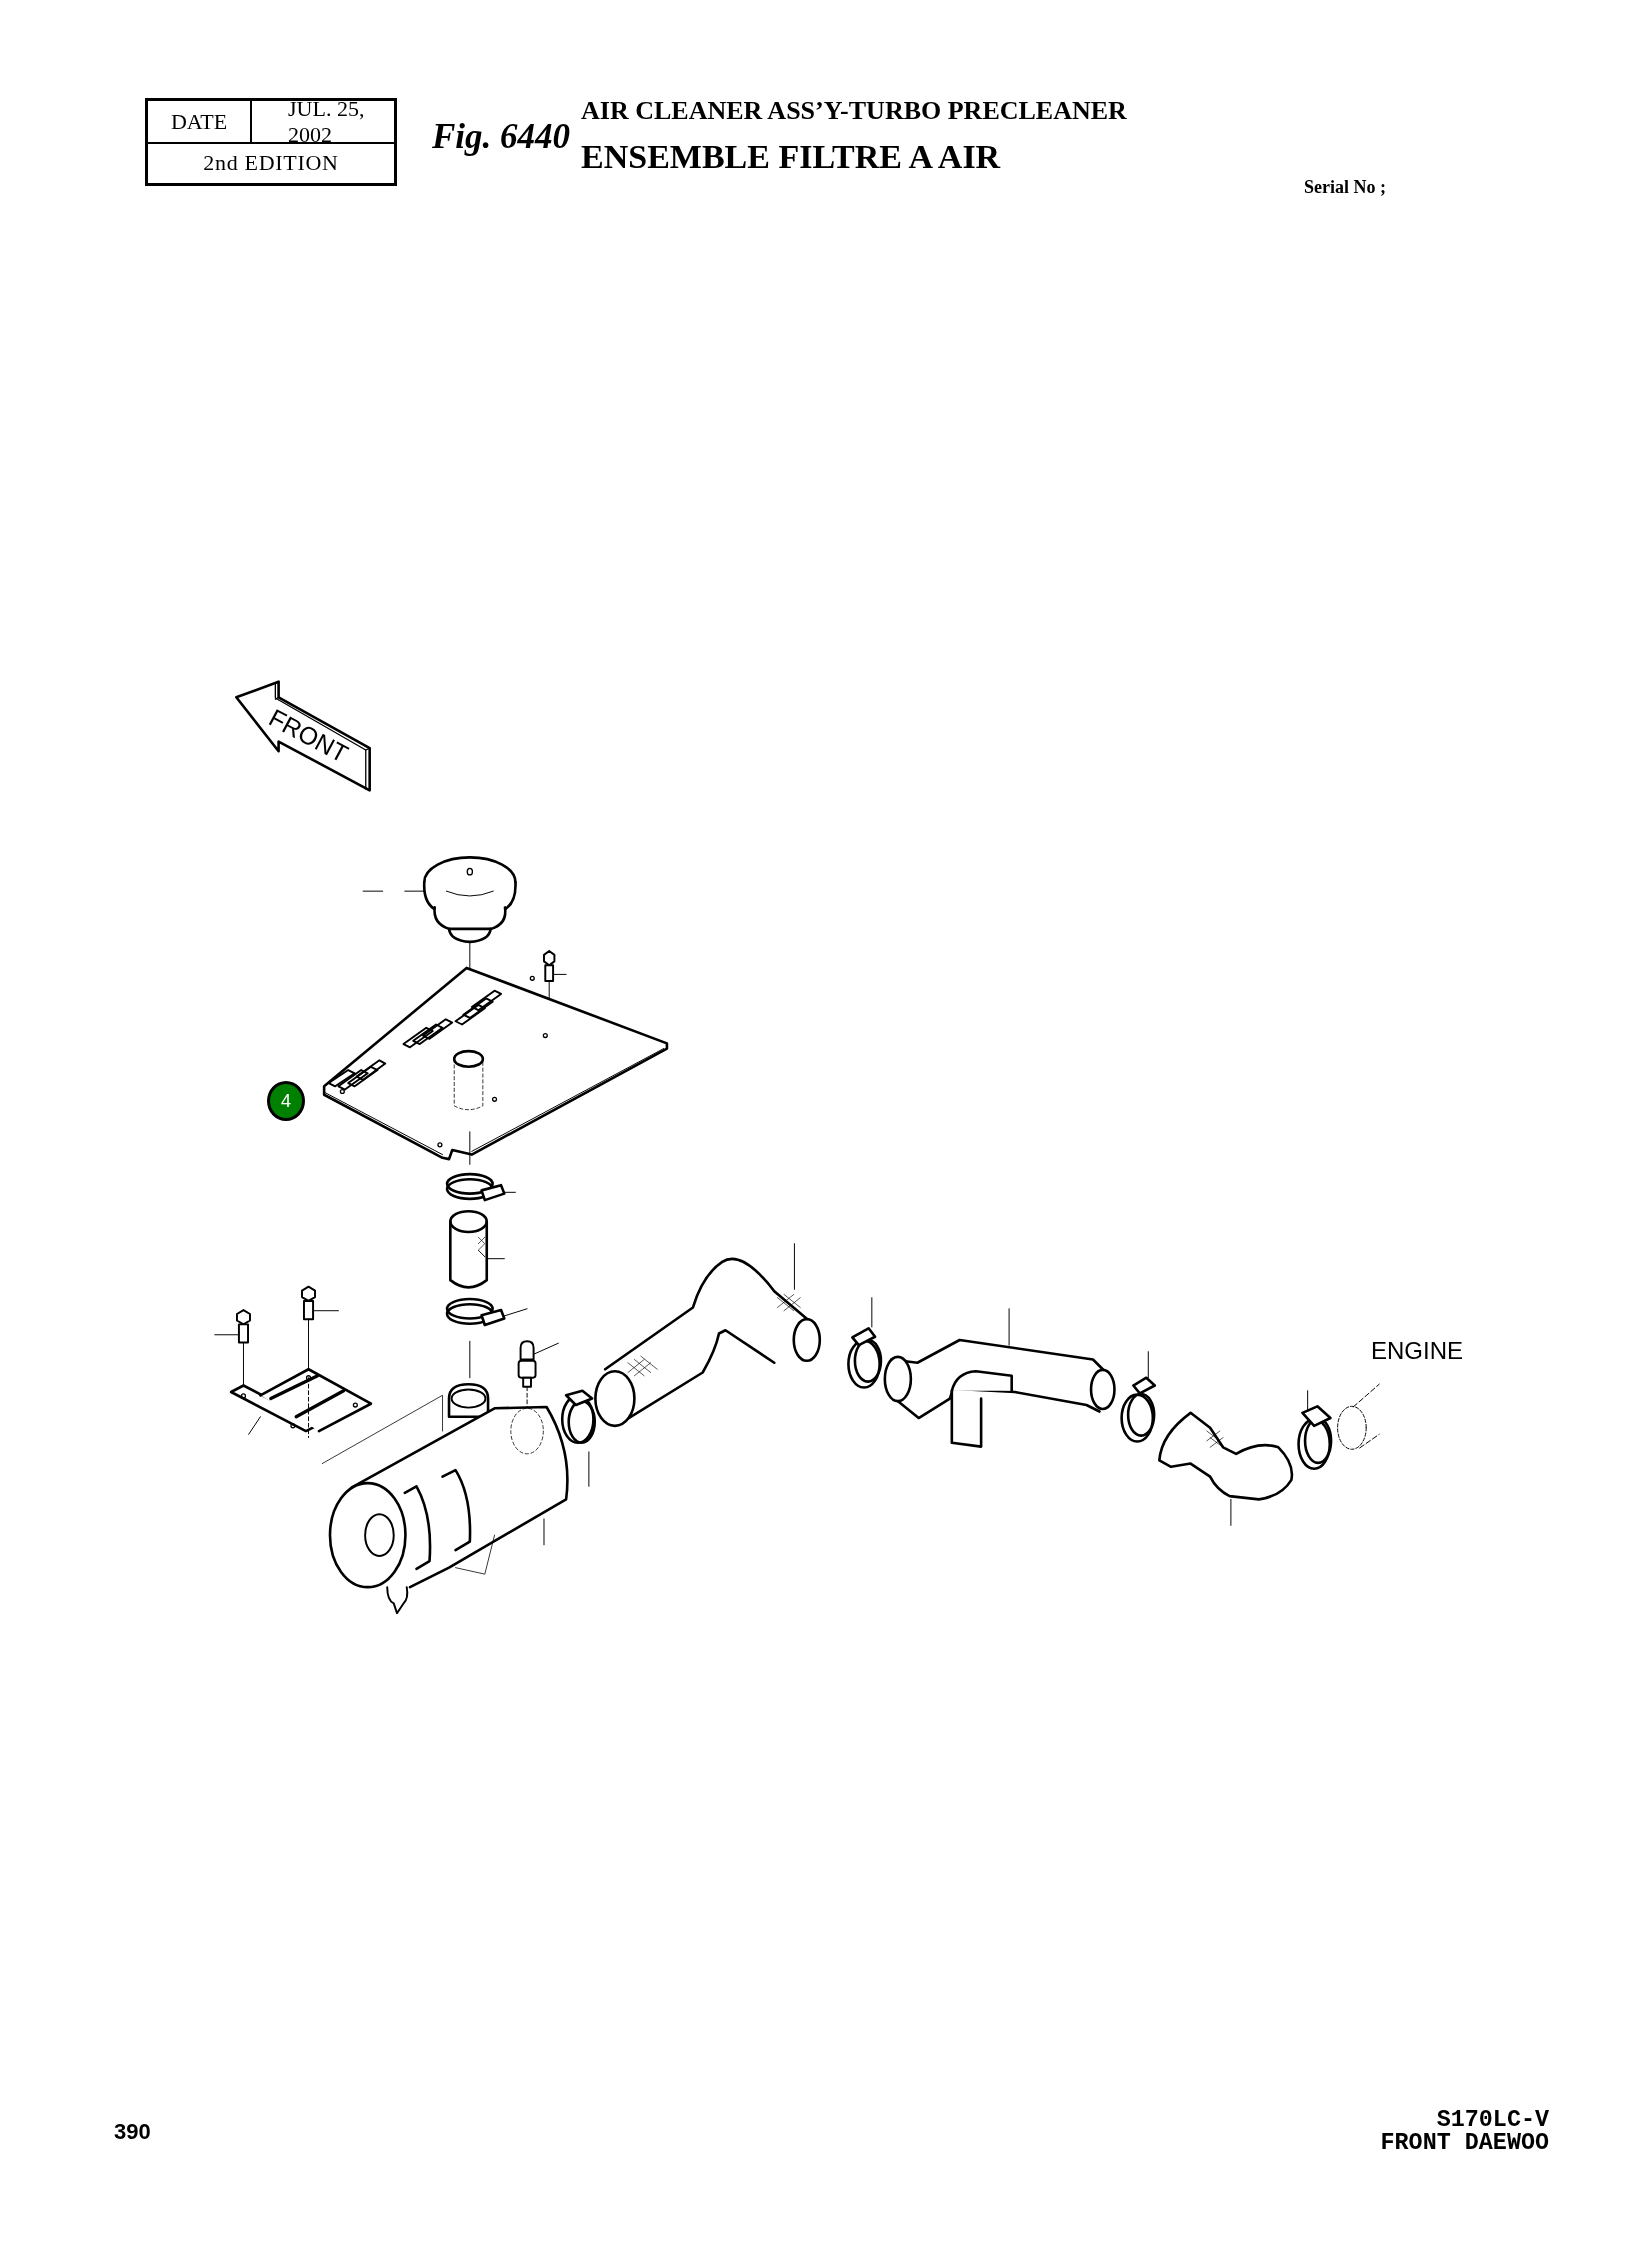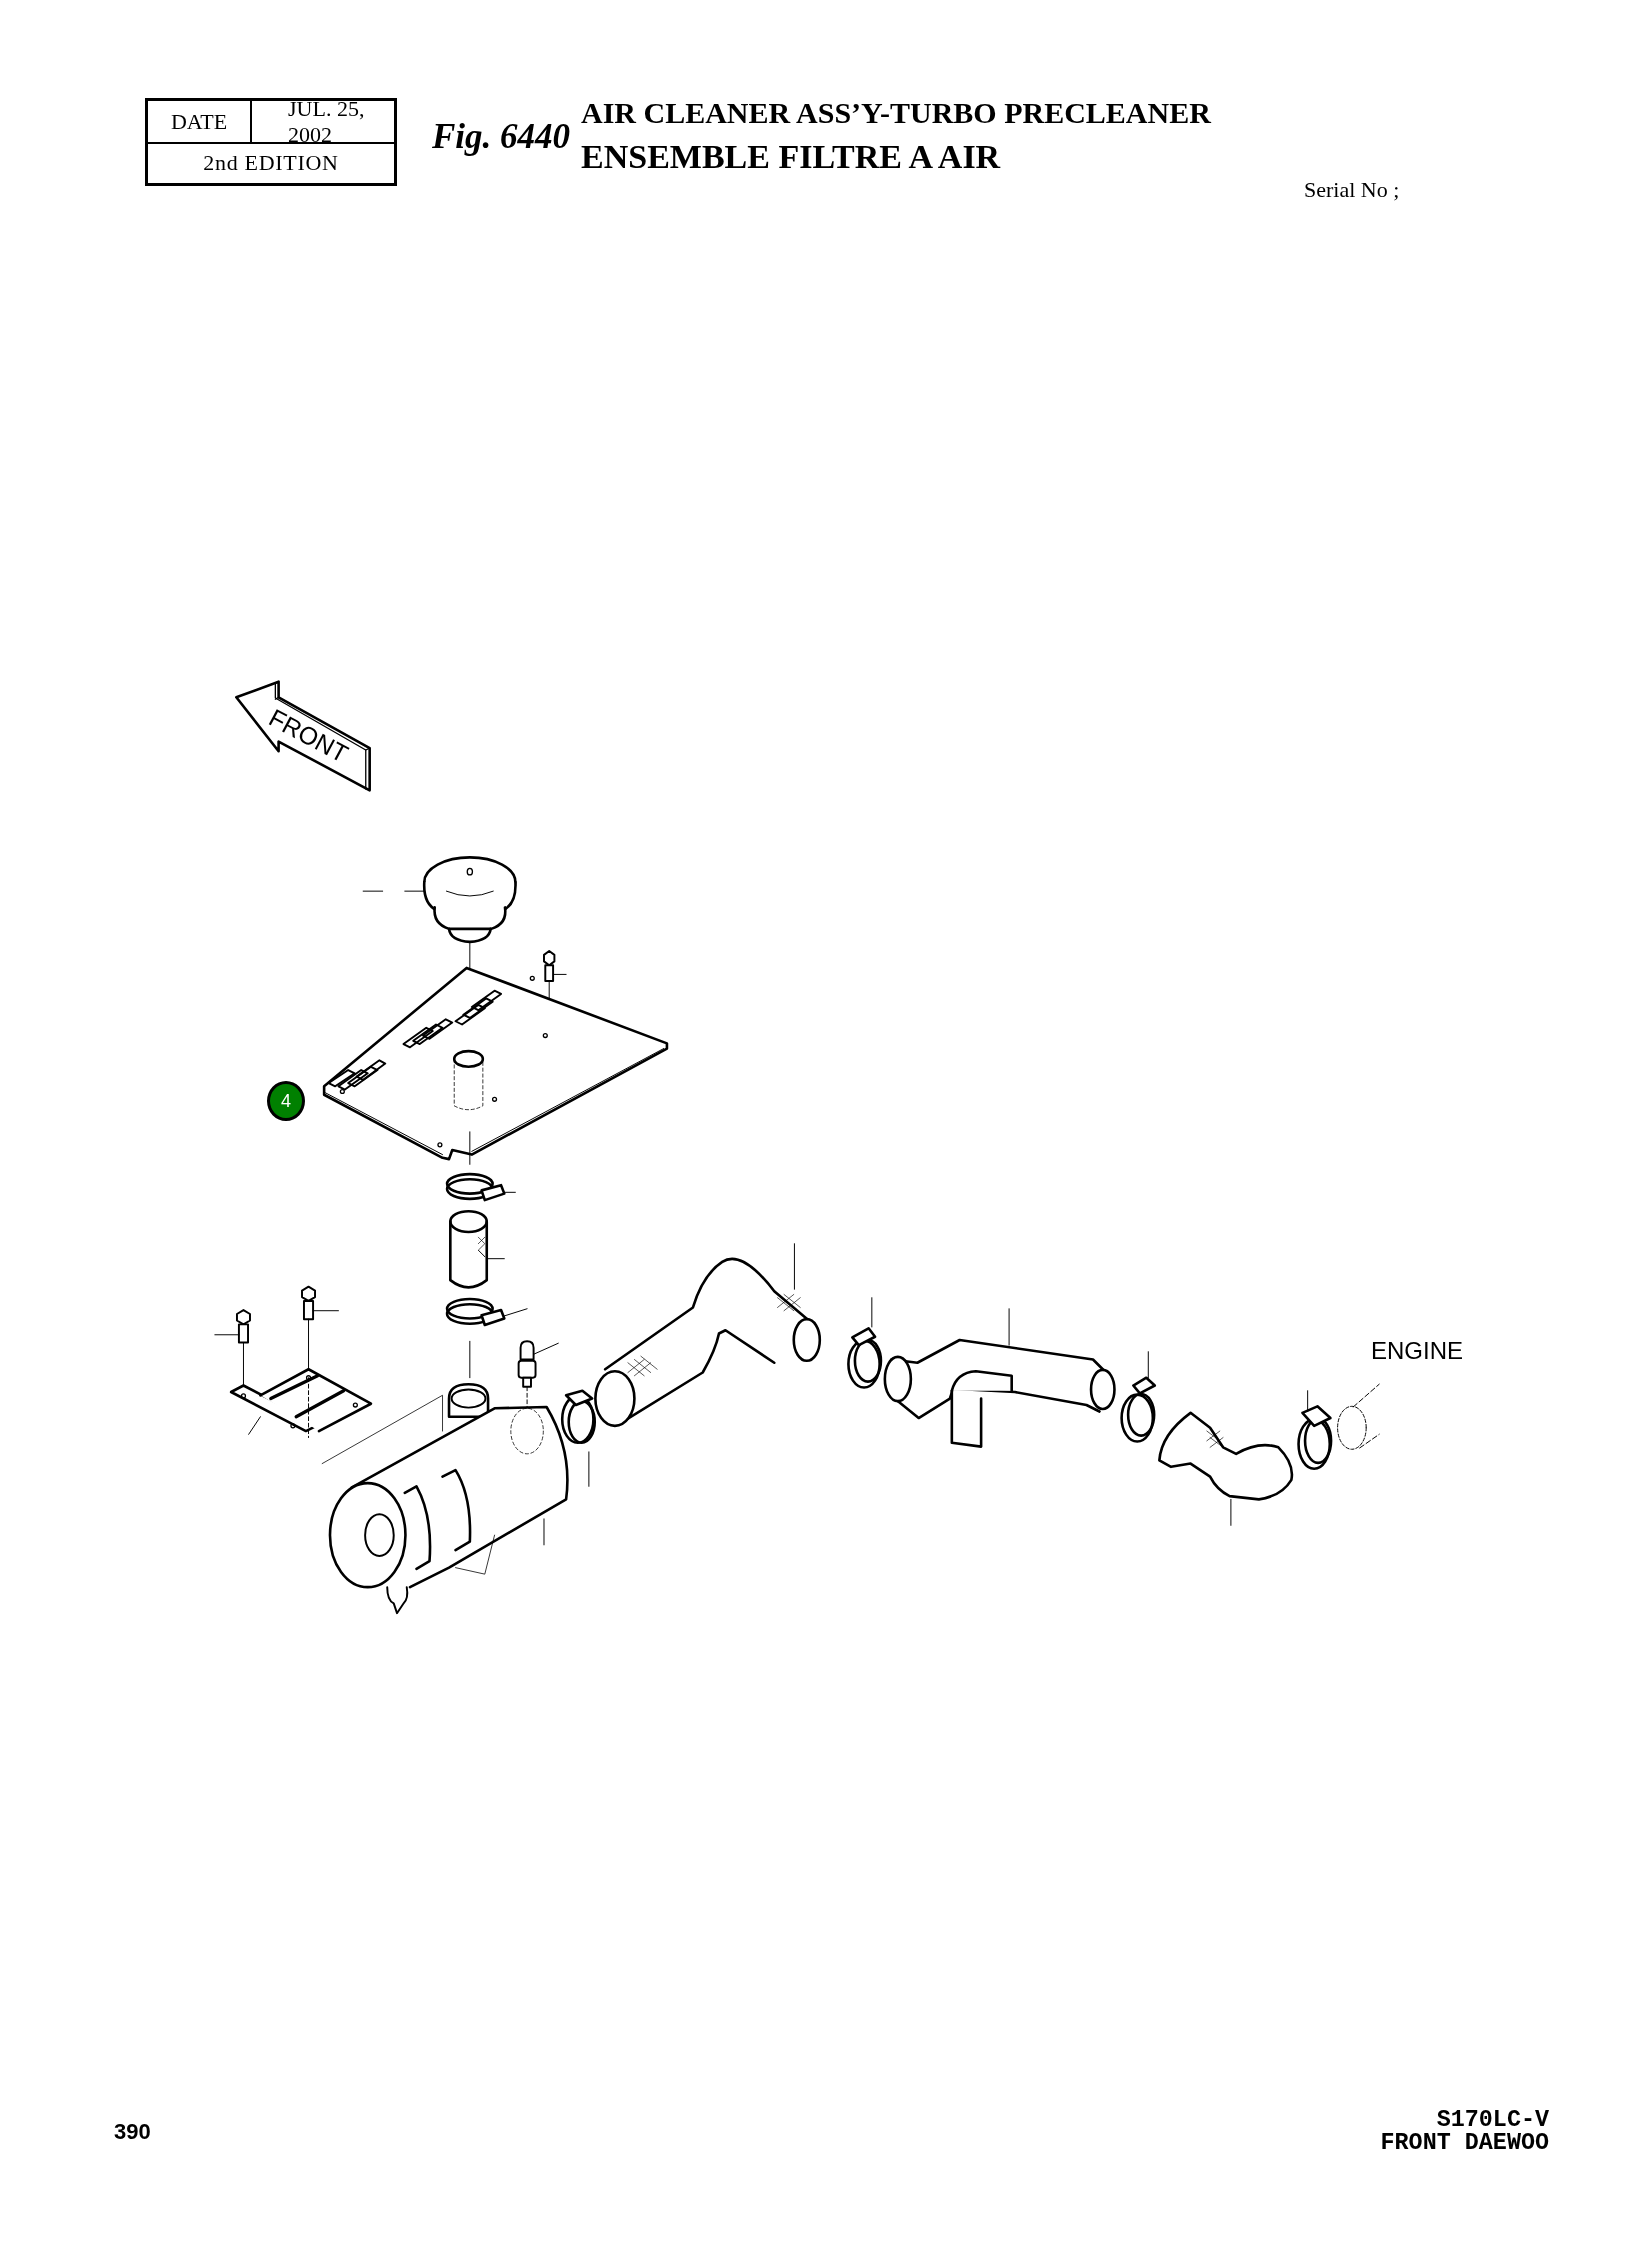--- a/index.html
+++ b/index.html
@@ -3,23 +3,23 @@
 <meta charset="utf-8">
 <style>
   html, body { margin:0; padding:0; background:#ffffff; }
   body { width:1650px; height:2250px; position:relative; overflow:hidden; font-family:"Liberation Serif", serif; color:#000; }
   .date-box { position:absolute; left:101px; top:98px; width:252px; height:88px; border:3.9px solid #000; box-sizing:border-box;margin-left:44px; }
   .date-row1 { position:absolute; left:0; top:0; width:100%; height:43px; border-bottom:2px solid #000; box-sizing:border-box; }
   .date-label { position:absolute; left:0; top:0; width:104px; height:41px; border-right:2px solid #000; box-sizing:border-box; display:flex; align-items:center; justify-content:center; font-size:22px; }
   .date-value { position:absolute; left:104px; top:0; right:0; height:41px; display:flex; align-items:center; justify-content:center; font-size:22px;padding-left:36px; }
   .edition { position:absolute; left:0; top:43px; width:100%; height:38px; display:flex; align-items:center; justify-content:center; font-size:22px; letter-spacing:0.7px; }
   .fig-no { position:absolute; left:432px; top:117px; font-size:35px; font-weight:bold; white-space:nowrap;font-style:italic; }
-  .title1 { position:absolute; left:581px; top:96px; font-size:30px; font-weight:bold; white-space:nowrap; }
+  .title1 { position:absolute; left:581px; top:96px; font-size:26px; font-weight:bold; white-space:nowrap; }
   .title2 { position:absolute; left:581px; top:138px; font-size:34px; font-weight:bold; white-space:nowrap; }
-  .serial { position:absolute; left:1304px; top:177px; font-size:22px; font-weight:normal; white-space:nowrap;text-align:right; }
+  .serial { position:absolute; left:1304px; top:177px; font-size:18px; font-weight:bold; white-space:nowrap;text-align:right; }
   .page-no { position:absolute; left:114px; top:2119px; font-family:"Liberation Sans", sans-serif; font-weight:bold; font-size:22px; }
   .model { position:absolute; right:101px; top:2109px; text-align:right; font-family:Liberation Mono, monospace; font-weight:bold; font-size:23.4px; line-height:23.4px; }
   .engine-label { position:absolute; left:1371px; top:1337px; font-family:"Liberation Sans", sans-serif; font-size:24px; }
   .marker { position:absolute; left:267px; top:1081px; width:38px; height:40px; border-radius:50%; background:#008000; border:3.3px solid #000; box-sizing:border-box; display:flex; align-items:center; justify-content:center; color:#fff; font-family:"Liberation Sans", sans-serif; font-size:18px; cursor:pointer; }
   svg.drawing { position:absolute; left:0; top:0; }
   .front-text { font-family:"Liberation Sans", sans-serif; font-size:38px; }
 </style>
 </head>
 <body>
 

